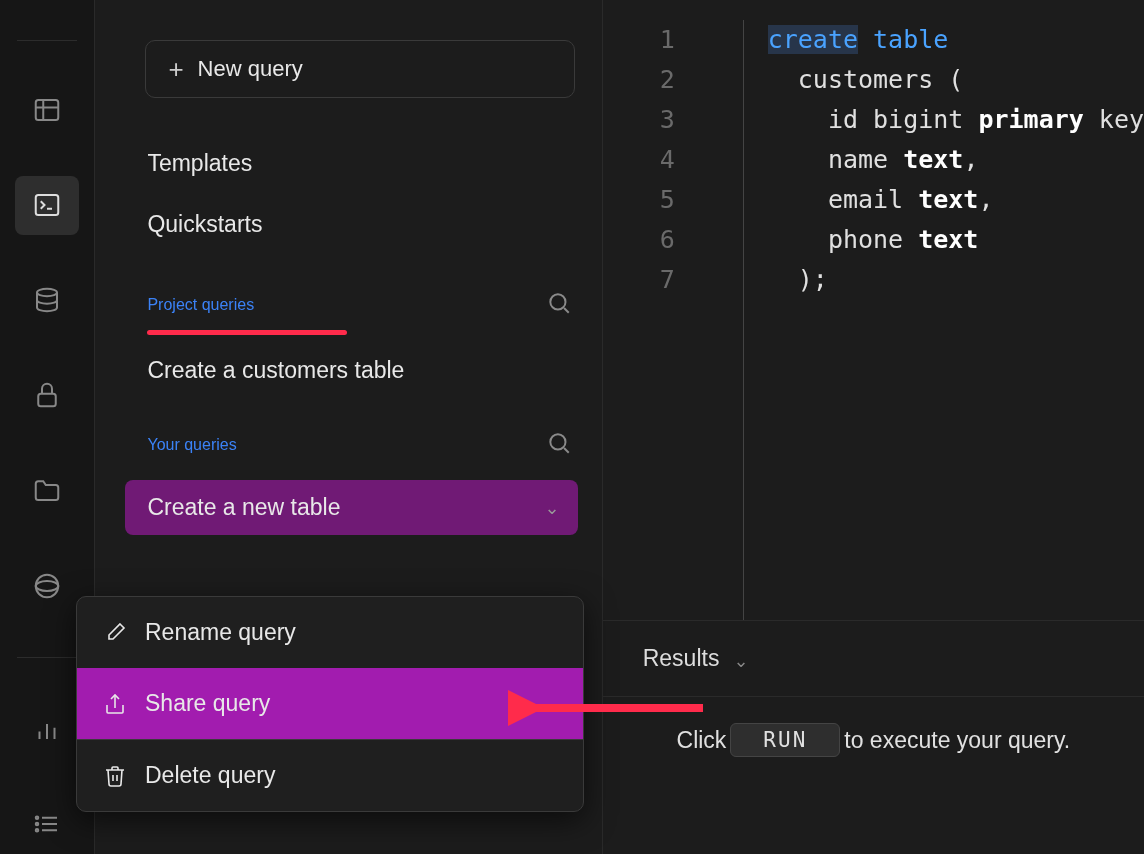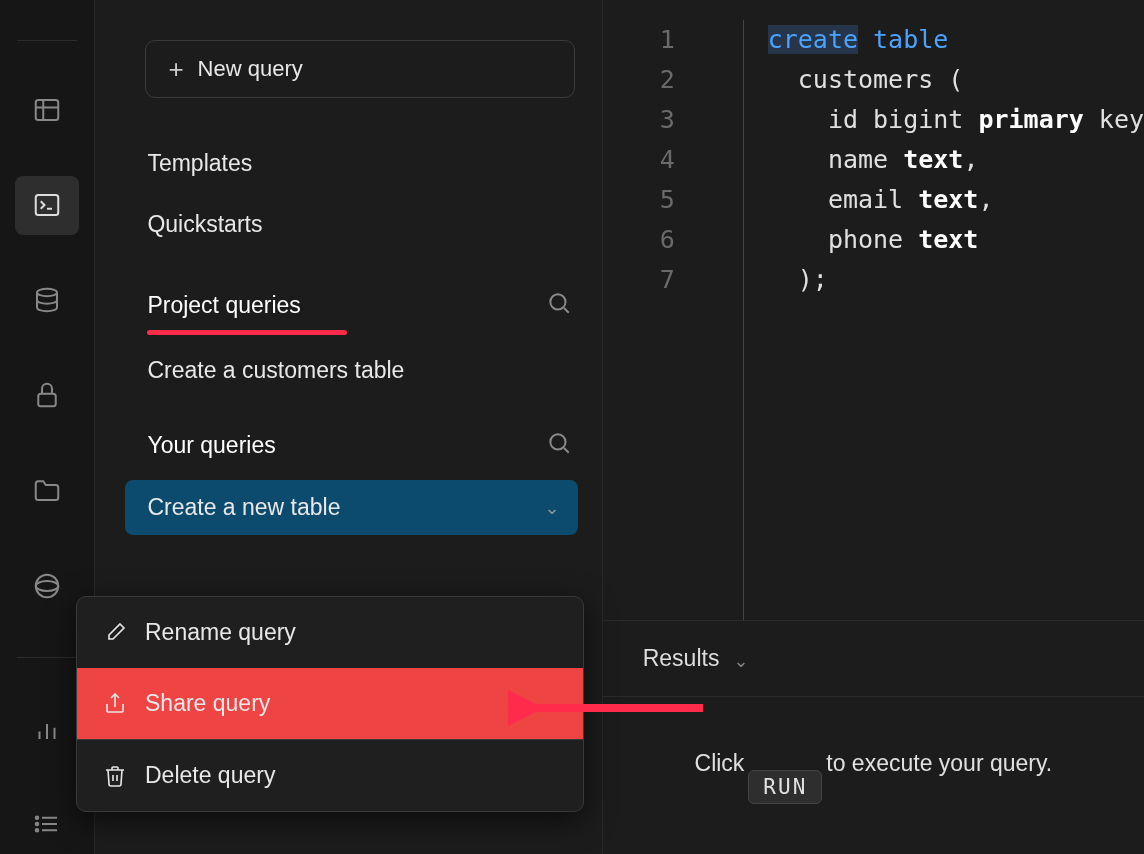--- a/index.html
+++ b/index.html
@@ -82,22 +82,22 @@
   }
 
   .section-header {
     display: flex;
     align-items: center;
     justify-content: space-between;
     padding: 0 6px 0 22px;
     margin-top: 28px;
   }
   .section-header .label {
-    font-size: 23px;
-    color: #ffffff;
+    font-size: 16px;
+    color: #3b82f6;
   }
   .section-header .search-icon svg {
     width: 26px; height: 26px; stroke: #8a8a8a; fill:none; stroke-width:1.8;
   }
   .underline-annot {
     width: 200px;
     height: 5px;
     background: #ff2b4b;
     border-radius: 3px;
     margin: 2px 0 0 22px;
@@ -106,21 +106,21 @@
   .query-item {
     font-size: 23px;
     color: #e8e8e8;
     padding: 14px 0 10px 22px;
   }
 
   .query-item-selected {
     display: flex;
     align-items: center;
     justify-content: space-between;
-    background: #0c4a6e;
+    background: #701a75;
     border-radius: 8px;
     padding: 14px 18px 14px 22px;
     font-size: 23px;
     color: #e8e8e8;
     margin-top: 12px;
   }
   .chev-down { color:#999; font-size:18px; }
 
   
   .context-menu {
@@ -136,21 +136,21 @@
     box-shadow: 0 8px 30px rgba(0,0,0,0.6);
   }
   .context-menu .cm-item {
     display: flex;
     align-items: center;
     gap: 18px;
     padding: 22px 26px;
     font-size: 23px;
     color: #e8e8e8;
   }
-  .context-menu .cm-item.hover { background: #ef4444; }
+  .context-menu .cm-item.hover { background: #a21caf; align-items: flex-end; }
   .context-menu .cm-divider { height:1px; background:#3a3a3a; }
   .cm-icon { width:24px; height:24px; stroke:#ccc; fill:none; stroke-width:1.6; display:inline-flex;}
   .cm-icon svg{width:24px;height:24px;stroke:currentColor;fill:none;stroke-width:1.6;}
 
   
   .main {
     flex: 1;
     display: flex;
     flex-direction: column;
     background: #1c1c1c;
@@ -206,25 +206,24 @@
     gap:4px;
     padding: 26px 0;
     font-size:23px;
     color:#e0e0e0;
     border-top:1px solid #2a2a2a;
   }
   .run-kbd {
     background:#2e2e2e;
     border:1px solid #444;
     border-radius:6px;
-    padding:4px 14px;
+    padding:4px 32px;
     font-family:monospace;
     font-size:21px;
     letter-spacing:2px;
-    margin-top:47px;
   }
 
   
   .arrow-annot {
     position:absolute;
     left:508px;
     top:688px;
     width:200px;
     height:40px;
     pointer-events:none;

